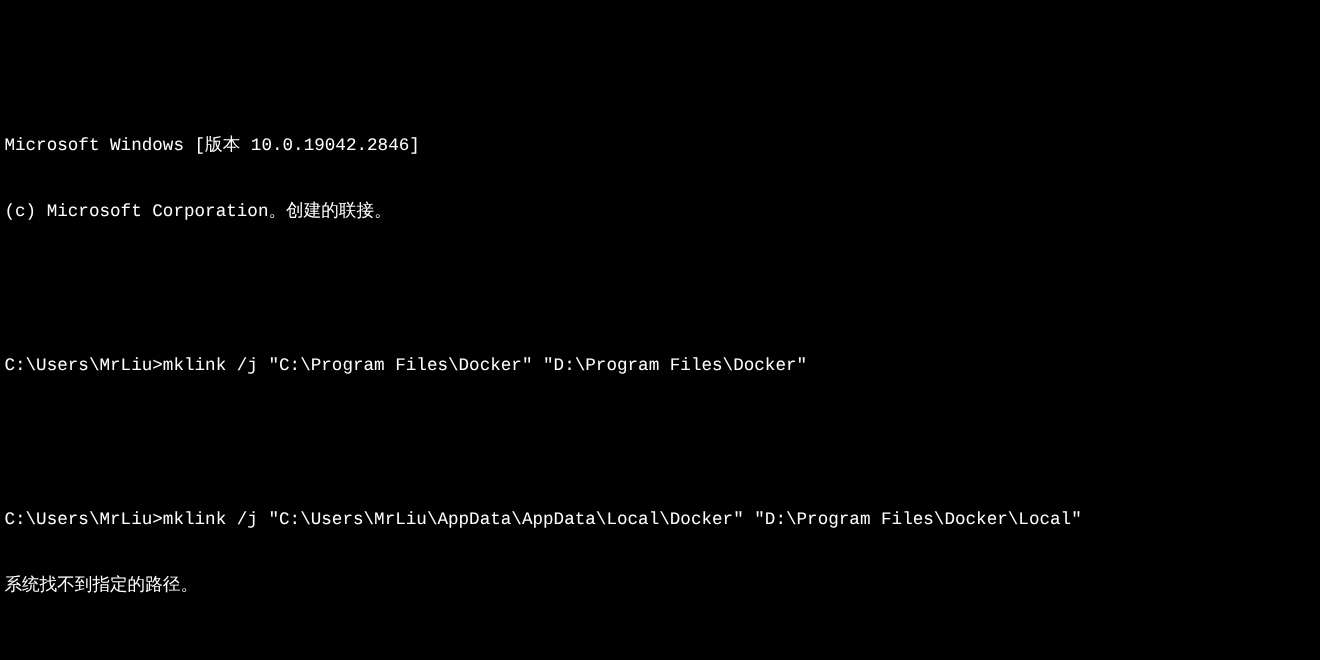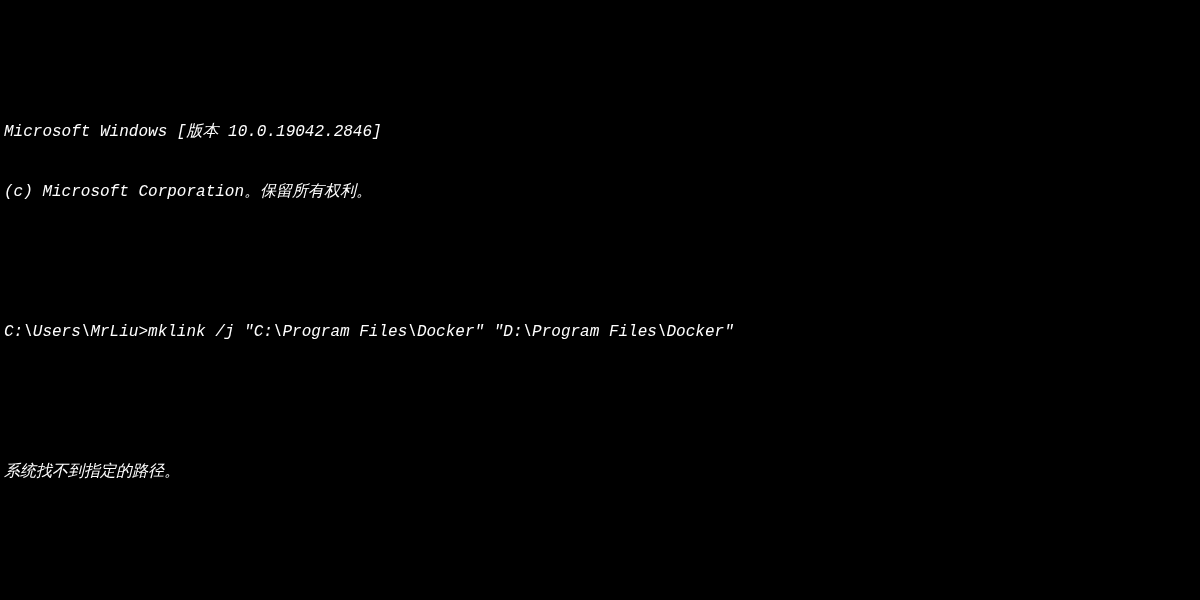--- a/index.html
+++ b/index.html
@@ -18,39 +18,39 @@
       overflow: hidden;
       padding: 2px 4px;
       white-space: pre;
     }
     .terminal {
       width: 100%;
       height: 100%;
     }
     .line {
       display: block;
-      font-style: italic;
     }
     @keyframes blink {
       50% { opacity: 0; }
     }
   </style>
 </head>
 <body>
 
 
 
 <div class="terminal">
   <span class="line">Microsoft Windows [版本 10.0.19042.2846]</span>
-  <span class="line">(c) Microsoft Corporation。保留所有权利。</span>
+  <span class="line">(c) Microsoft Corporation。创建的联接。</span>
   <span class="line"> </span>
 
   <span class="line"><span>C:\Users\MrLiu&gt;</span><span>mklink /j "C:\Program Files\Docker" "D:\Program Files\Docker"</span></span>
   <span class="line"> </span>
 
+  <span class="line"><span>C:\Users\MrLiu&gt;</span><span>mklink /j "C:\Users\MrLiu\AppData\AppData\Local\Docker" "D:\Program Files\Docker\Local"</span></span>
   <span class="line">系统找不到指定的路径。</span>
   
 
   
   
   
 
   
   
   

